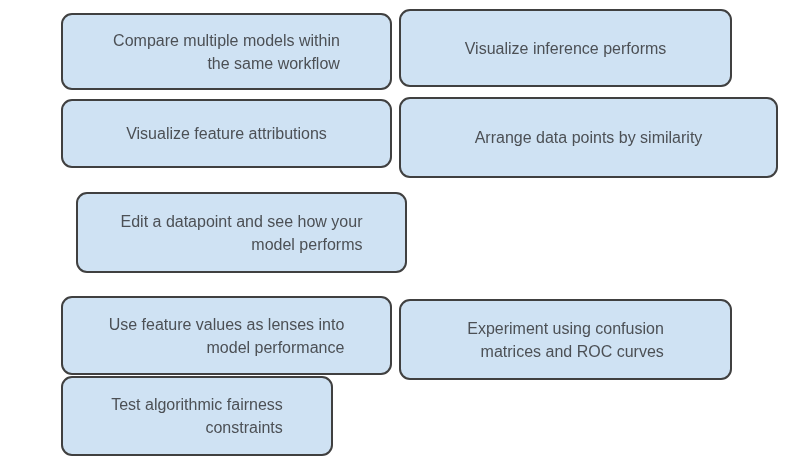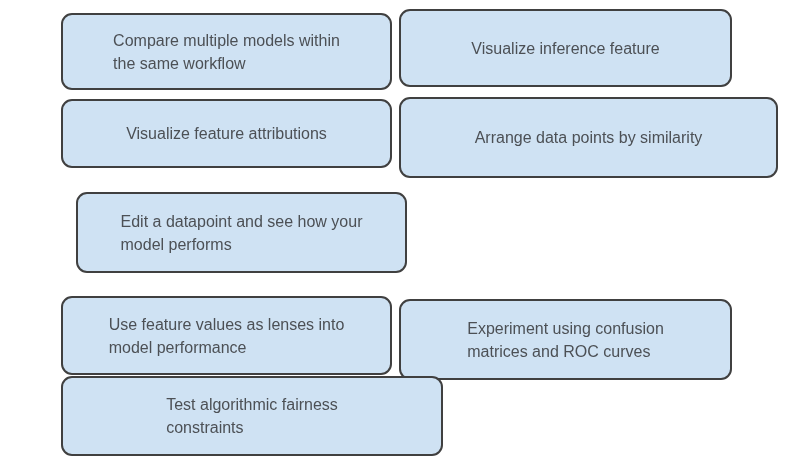--- a/index.html
+++ b/index.html
@@ -17,52 +17,52 @@
   }
   .cap-box {
     position: absolute;
     box-sizing: border-box;
     background: #cfe2f3;
     border: 2px solid #404040;
     border-radius: 11px;
     display: flex;
     align-items: center;
     justify-content: center;
-    text-align: left;
+    text-align: right;
     padding: 0 30px;
   }
   .cap-box .label {
     color: #4c5055;
     font-size: 16px;
     line-height: 23px;
     white-space: pre-line;
   }
   
   .b1 { left: 61px;  top: 13px;  width: 331px; height: 77px; }
   .b2 { left: 399px; top: 9px;   width: 333px; height: 78px; }
   .b3 { left: 61px;  top: 99px;  width: 331px; height: 69px; }
   .b4 { left: 399px; top: 97px;  width: 379px; height: 81px; }
   .b5 { left: 76px;  top: 192px; width: 331px; height: 81px; }
   .b6 { left: 399px; top: 191px; width: 333px; height: 80px; }
   .b7 { left: 61px;  top: 284px; width: 331px; height: 79px; margin-top: 12px; }
   .b8 { left: 399px; top: 299px; width: 333px; height: 81px; }
-  .b9 { left: 61px;  top: 376px; width: 382px; height: 80px; }
+  .b9 { left: 61px;  top: 376px; width: 272px; height: 80px; }
 </style>
 </head>
 <body>
 
 <div class="canvas">
 
   <div class="cap-box b1">
     <span class="label">Compare multiple models within
 the same workflow</span>
   </div>
 
   <div class="cap-box b2">
-    <span class="label">Visualize inference feature</span>
+    <span class="label">Visualize inference performs</span>
   </div>
 
   <div class="cap-box b3">
     <span class="label">Visualize feature attributions</span>
   </div>
 
   <div class="cap-box b4">
     <span class="label">Arrange data points by similarity</span>
   </div>
 

